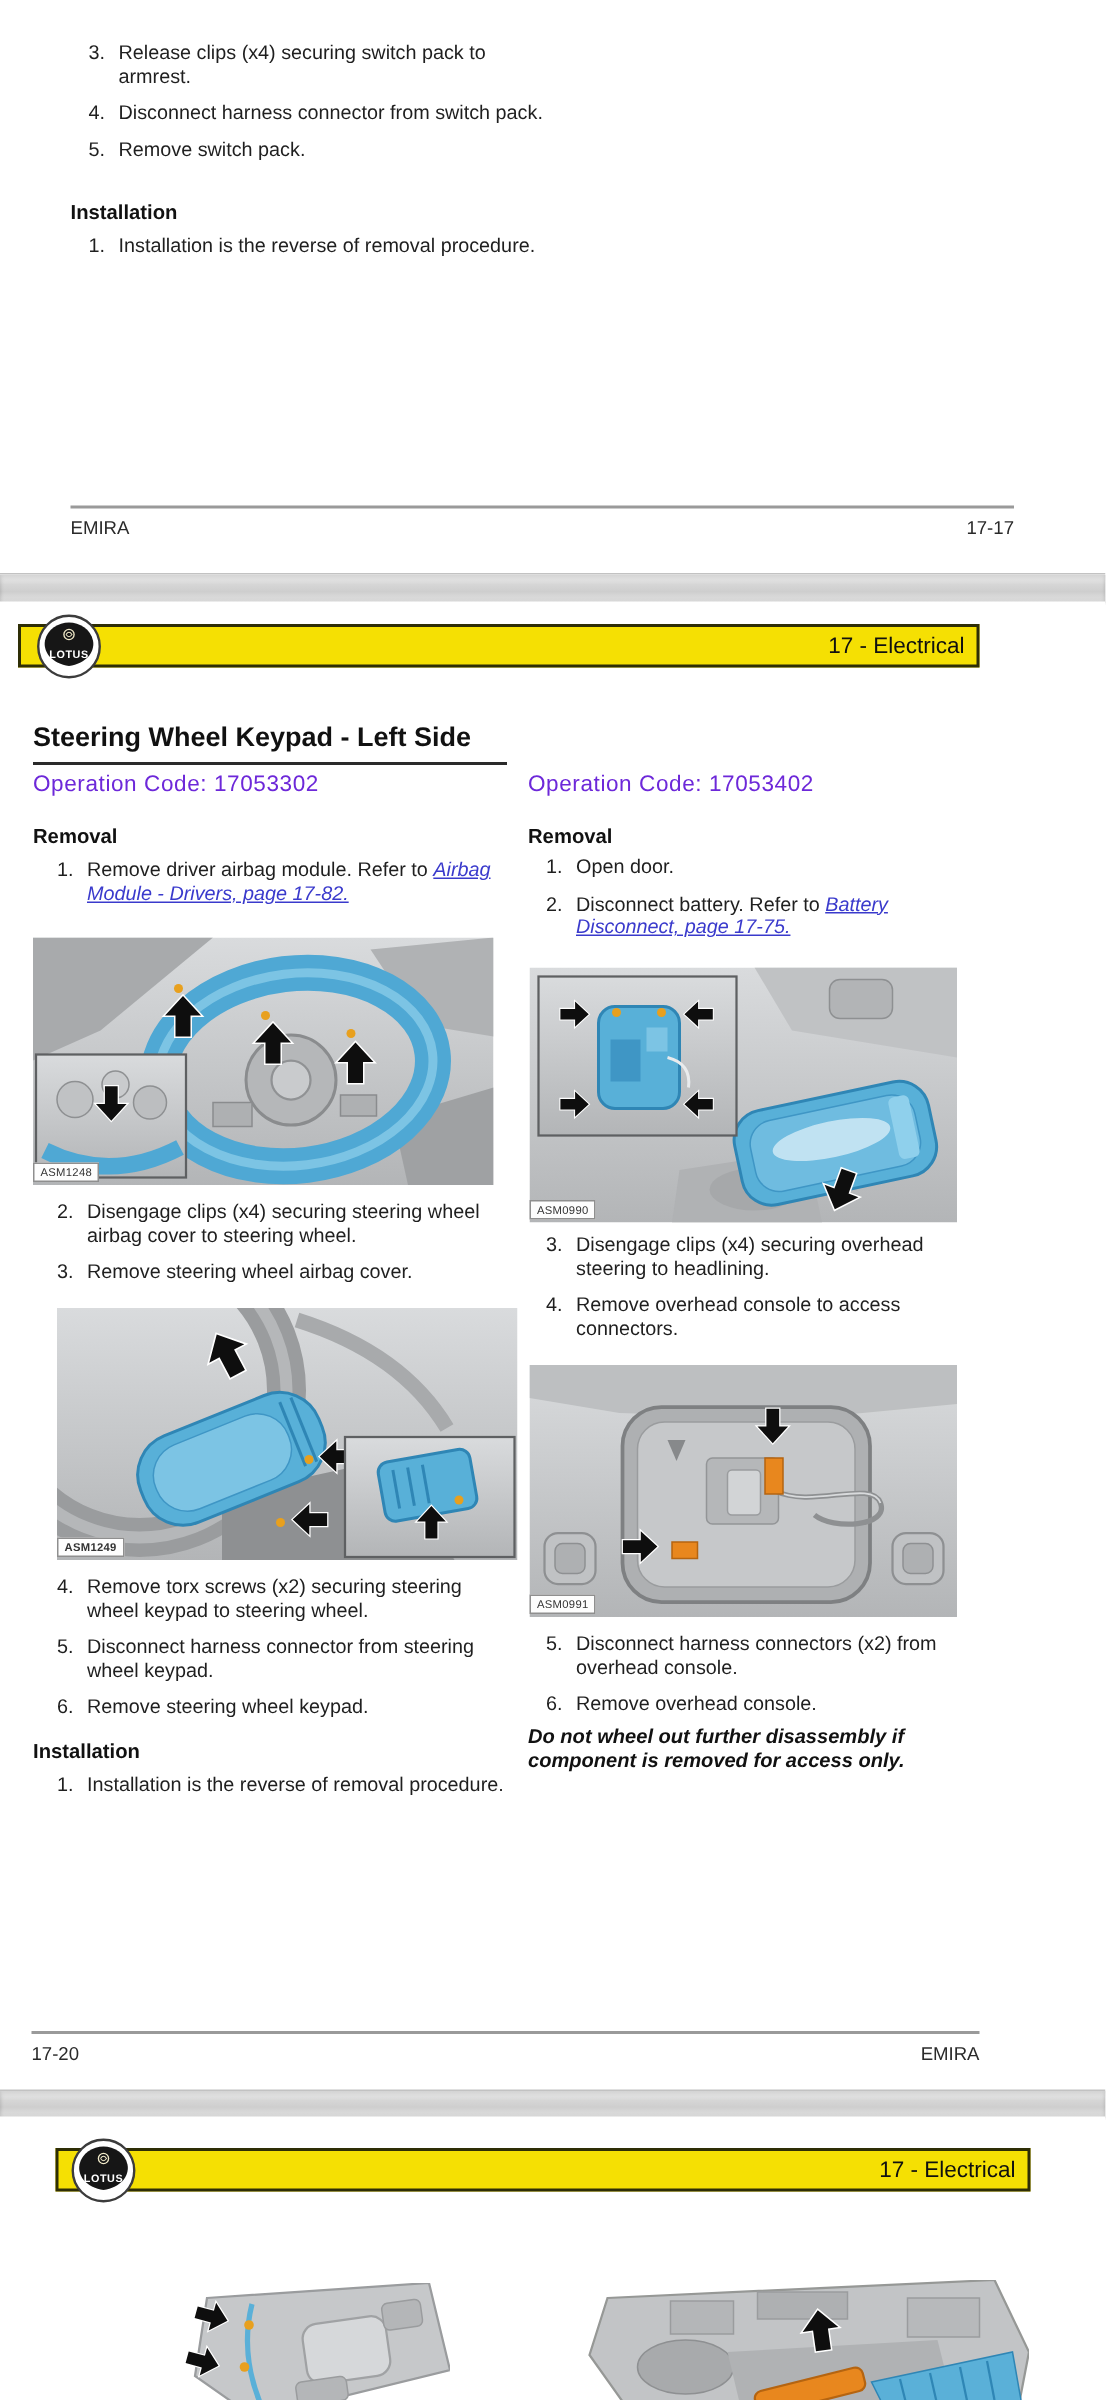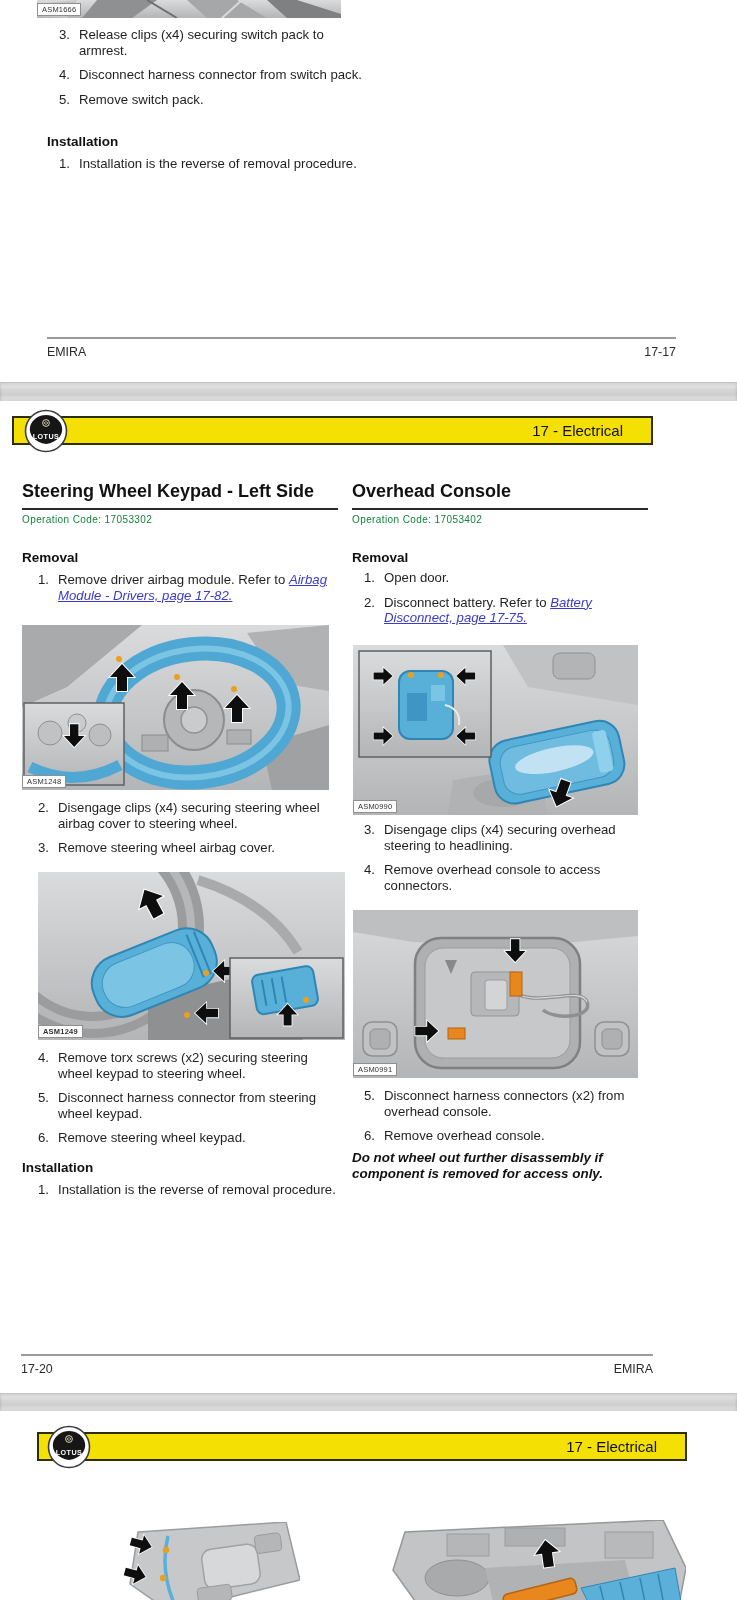--- a/index.html
+++ b/index.html
@@ -27,33 +27,33 @@
   .steps{position:absolute;}
   .step{display:flex;margin-bottom:9px;font-size:13.2px;line-height:15.6px;}
   .step .num{flex:none;width:20px;}
   .step .txt{flex:1;}
   a.xref{color:#3A3ACC;font-style:italic;text-decoration:underline;}
   .subhead{font-weight:bold;font-size:13.5px;color:#111;}
   .col-title{
     font-weight:bold;font-size:18px;color:#111;
     padding-bottom:6px;border-bottom:2px solid #2a2a2a;
   }
-  .opcode{font-size:10px;color:#15803d;letter-spacing:.4px;}
+  .opcode{font-size:15px;color:#6d28d9;letter-spacing:.4px;}
   .note{font-weight:bold;font-style:italic;font-size:13.4px;line-height:16px;color:#111;}
 
   .footer-rule{position:absolute;height:2px;background:#9a9a9a;}
   .footer-row{position:absolute;display:flex;justify-content:space-between;
     font-size:12.4px;color:#2a2a2a;}
 
   .chapter-bar{
     position:absolute;height:29px;box-sizing:border-box;
     background:#F5E003;border:2px solid #2e2e06;
     display:flex;align-items:center;justify-content:flex-end;
   }
-  .chapter-title{font-size:15px;color:#101010;padding-right:28px;line-height:1;}
+  .chapter-title{font-size:15px;color:#101010;padding-right:8px;line-height:1;}
   .logo{position:absolute;width:44px;height:44px;}
 
   .fig{position:absolute;}
   .fig svg{display:block;}
   .fig-label{
     position:absolute;left:0;bottom:2px;
     background:#fdfdfd;border:1px solid #8f8f8f;
     font-size:7.5px;line-height:9px;padding:1px 4px;color:#333;
     letter-spacing:.2px;
   }
@@ -69,32 +69,20 @@
         <stop offset="1" stop-color="#b3b5b7"></stop>
     </linearGradient>
     <path id="arr" d="M12,0 L24,13 L17,13 L17,27 L7,27 L7,13 L0,13 Z"></path>
   </defs>
 </svg>
 
 <div class="top-edge-line"></div>
 
 <div class="page" id="page1">
 
-  <div class="fig" style="left:37px;top:0;width:304px;height:18px;">
-    <svg width="304" height="18" viewBox="0 0 304 18">
-      <rect width="304" height="18" fill="url(#figbg)"></rect>
-      <polygon points="60,0 120,0 95,18 45,18" fill="#8e9092"></polygon>
-      <polygon points="150,0 200,0 230,18 170,18" fill="#a5a7a9"></polygon>
-      <polygon points="230,0 260,0 304,14 304,18 250,18" fill="#7e8082"></polygon>
-      <polygon points="0,4 40,0 30,18 0,16" fill="#c6c8ca"></polygon>
-      <line x1="110" y1="0" x2="140" y2="18" stroke="#6e7072" stroke-width="2"></line>
-      <line x1="205" y1="0" x2="185" y2="18" stroke="#d8dadc" stroke-width="2"></line>
-    </svg>
-    <div class="fig-label">ASM1666</div>
-  </div>
 
   <div class="steps" style="left:59px;top:27px;width:305px;">
       <div class="step">
         <span class="num">3.</span>
         <span class="txt"><span>Release clips (x4) securing switch pack to armrest.</span></span>
       </div>
       <div class="step">
         <span class="num">4.</span>
         <span class="txt"><span>Disconnect harness connector from switch pack.</span></span>
       </div>
@@ -237,21 +225,20 @@
     <div class="abs subhead" style="left:0;top:759px;">Installation</div>
     <div class="steps" style="left:16px;top:781px;width:303px;">
         <div class="step">
           <span class="num">1.</span>
           <span class="txt"><span>Installation is the reverse of removal procedure.</span></span>
         </div>
       </div>
   </div>
 
   <div class="abs" style="left:352px;top:0;width:299px;height:992px;">
-    <div class="abs col-title" style="left:0;top:80px;width:296px;box-sizing:border-box;">Overhead Console</div>
     <div class="abs opcode" style="left:0;top:113px;">Operation Code: 17053402</div>
     <div class="abs subhead" style="left:0;top:149px;">Removal</div>
 
     <div class="steps" style="left:12px;top:169px;width:282px;">
         <div class="step">
           <span class="num">1.</span>
           <span class="txt"><span>Open door.</span></span>
         </div>
         <div class="step">
           <span class="num">2.</span>

